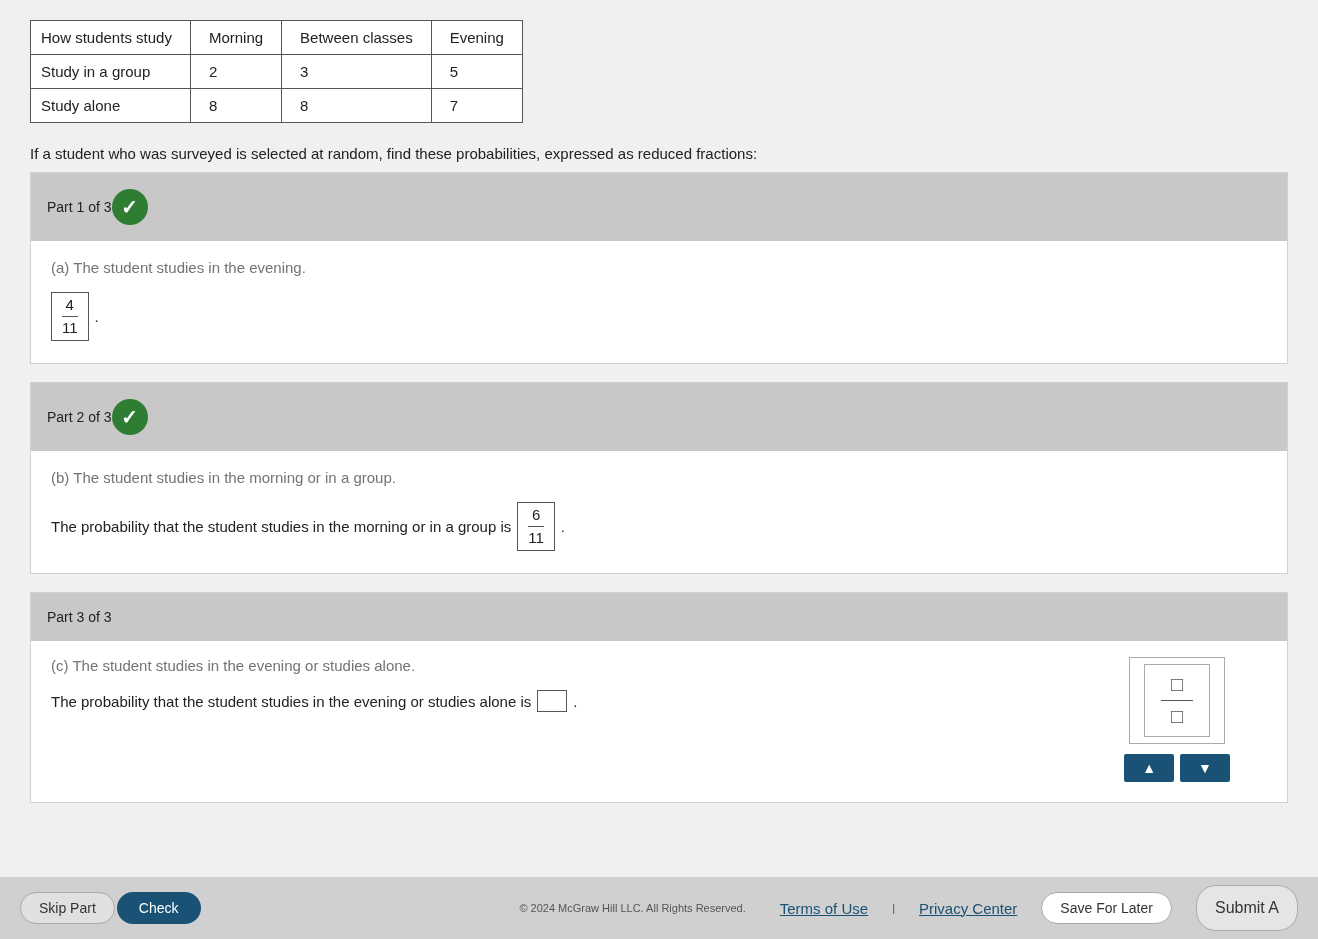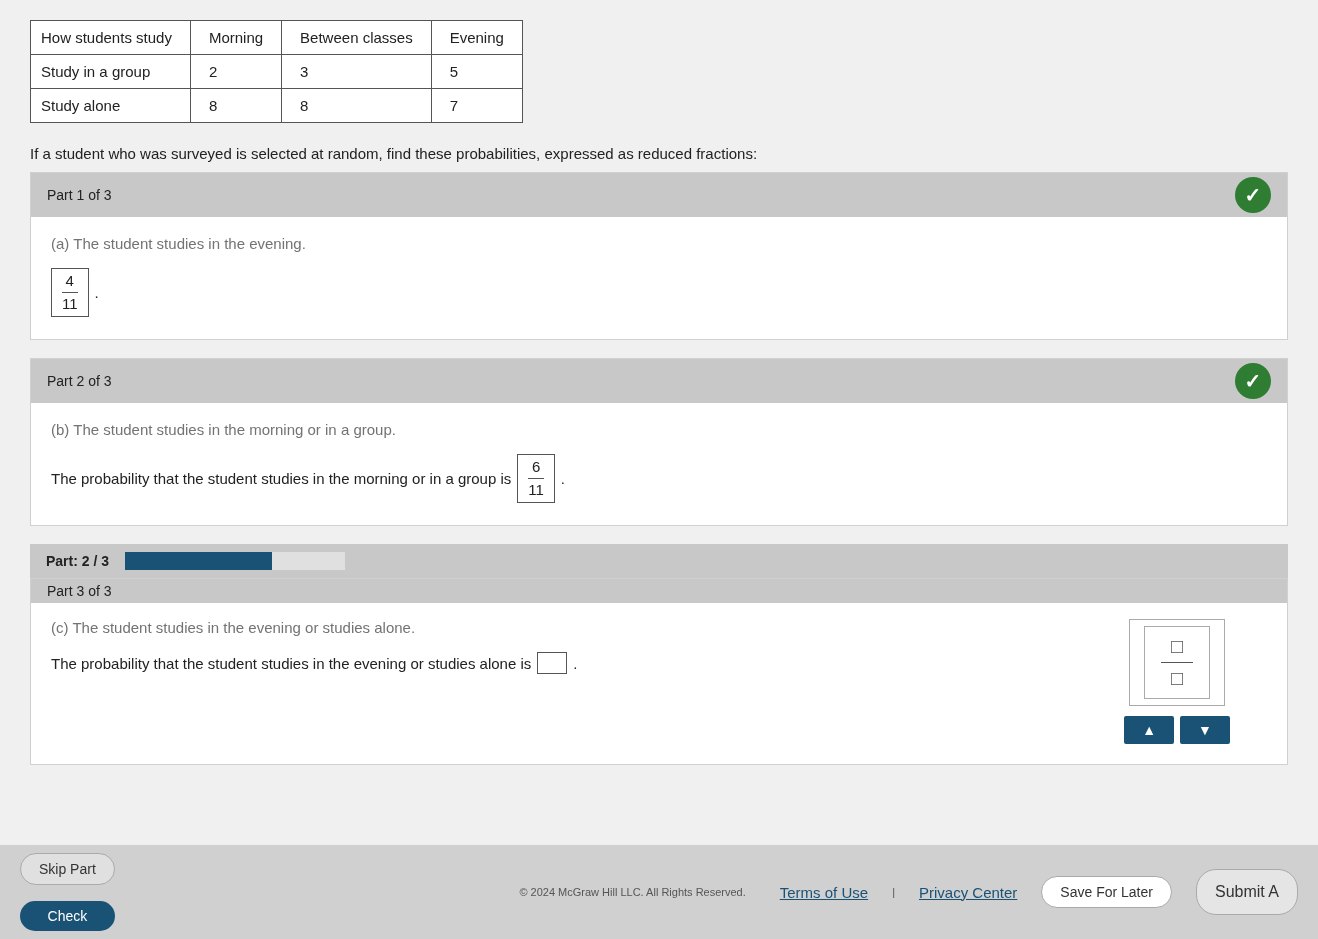--- a/index.html
+++ b/index.html
@@ -45,26 +45,26 @@
 
     
     .part-section {
       background: #fff;
       border: 1px solid #d0d0d0;
       margin-bottom: 18px;
       position: relative;
     }
     .part-header {
       background: #c8c8c8;
-      padding: 4px 16px;
-      font-size: 14px;
-      color: #222;
-      display: flex;
-      align-items: center;
-      justify-content: space-between;
+      padding: 16px 16px;
+      font-size: 14px;
+      color: #222;
+      display: flex;
+      align-items: center;
+      justify-content: flex-start;
     }
     .part-body {
       padding: 18px 20px 22px 20px;
     }
     .part-question {
       font-size: 15px;
       margin-bottom: 16px;
       color: #737373;
     }
     .part-answer-line {
@@ -206,22 +206,21 @@
       right: 0;
       background: #d0d0d0;
       padding: 8px 20px;
       display: flex;
       align-items: center;
       justify-content: space-between;
       z-index: 100;
     }
     .bottom-left {
       display: flex;
-      gap: 16px;
-      flex-direction: column;
+      gap: 2px;
     }
     .btn-skip {
       background: #e0e0e0;
       border: 1px solid #aaa;
       padding: 7px 18px;
       font-size: 14px;
       cursor: pointer;
       border-radius: 20px;
       color: #333;
     }
@@ -324,26 +323,20 @@
         <span>The probability that the student studies in the morning or in a group is</span>
         <div class="fraction-box">
           <div class="frac-num">6</div>
           <div class="frac-den">11</div>
         </div>
         <span>.</span>
       </div>
     </div>
   </div>
 
-  <div class="progress-section">
-    <span class="progress-label">Part: 2 / 3</span>
-    <div class="progress-bar-container">
-      <div class="progress-bar-fill" style="width: 67%;"></div>
-    </div>
-  </div>
 
   <div class="part3-section">
     <div class="part-header">
       <span>Part 3 of 3</span>
     </div>
     <div class="part3-body">
       <div class="part3-left">
         <p class="part-question">(c) The student studies in the evening or studies alone.</p>
         <div class="part-answer-line" style="margin-top:8px;">
           <span>The probability that the student studies in the evening or studies alone is</span>

